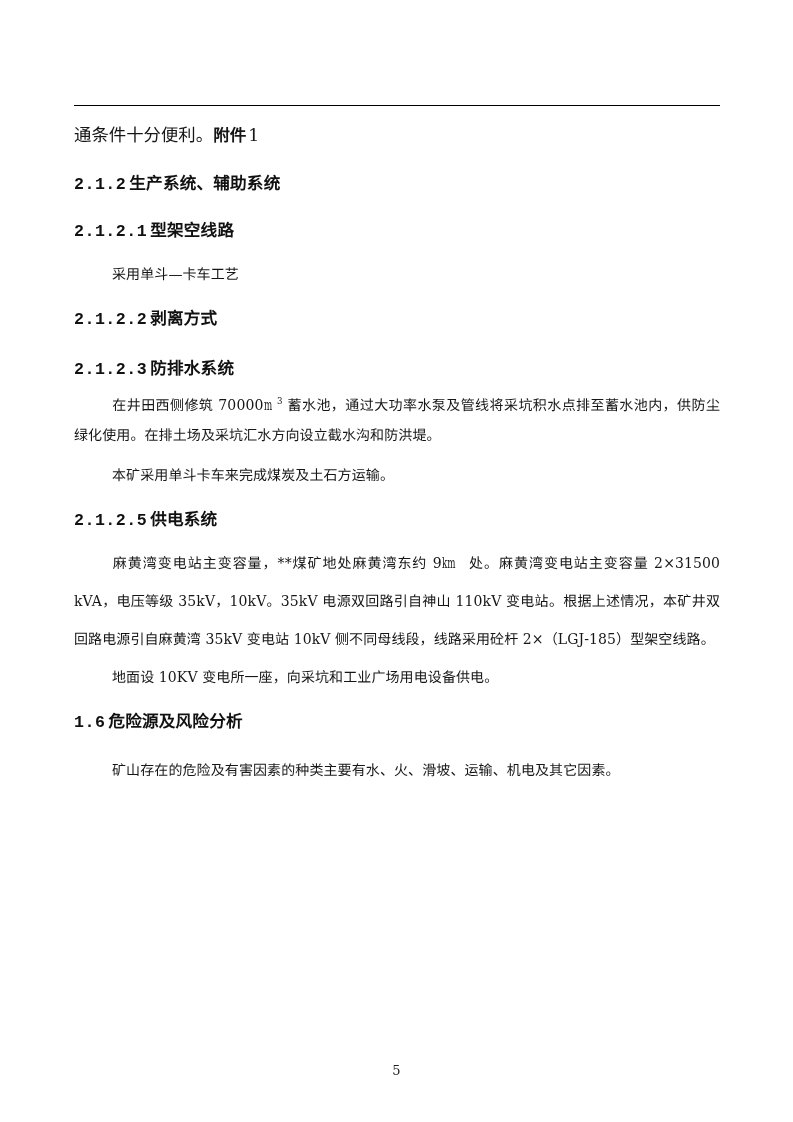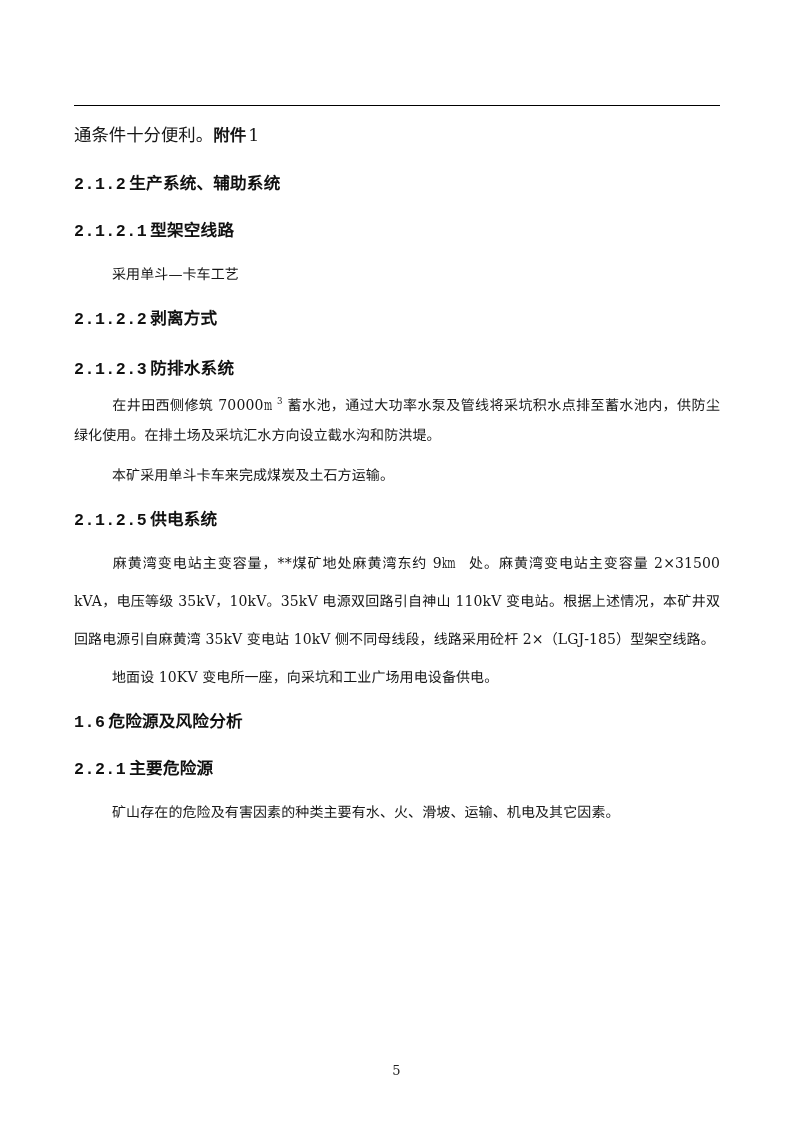--- a/index.html
+++ b/index.html
@@ -187,21 +187,20 @@
 
 
     <p class="p"><span class="indent2"></span><span>地面设 10KV 变电所一座，向采坑和工业广场用电设备供电。</span></p>
 
     <div class="gap-b"></div>
 
     <h2 class="h"><span class="num">1.6</span><span>危险源及风险分析</span></h2>
 
     <div class="gap-b"></div>
 
-    <h3 class="h"><span class="num">2.2.1</span><span>主要危险源</span></h3>
 
     <div class="gap-c"></div>
 
     <p class="p"><span class="indent2"></span><span>矿山存在的危险及有害因素的种类主要有水、火、滑坡、运输、机电及其它因素。</span></p>
 
   </div>
 
   <div class="page-number">5</div>
 
 </div>

